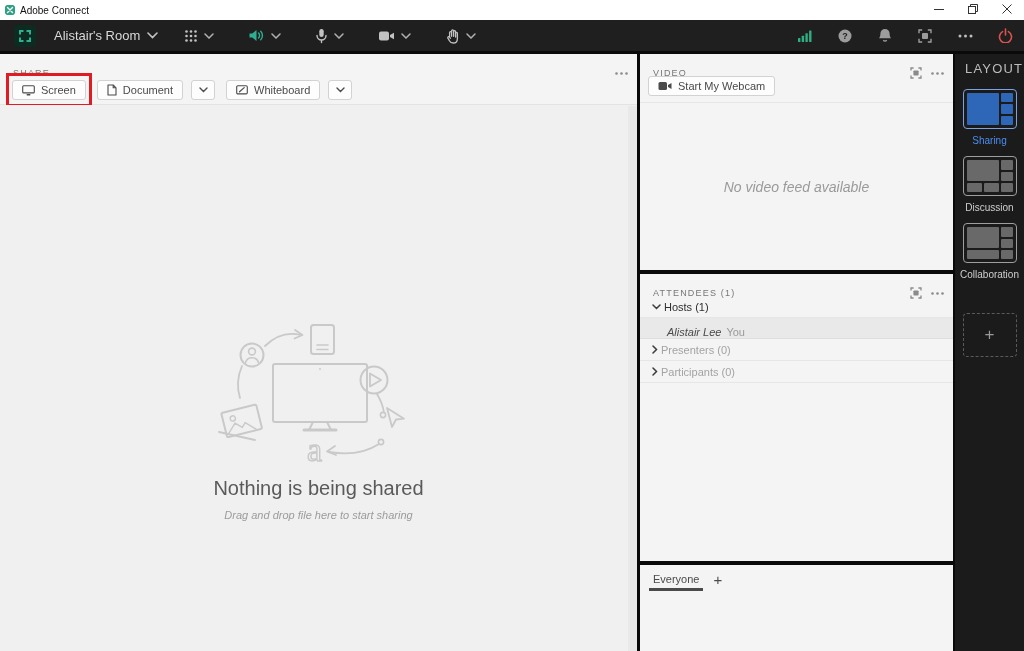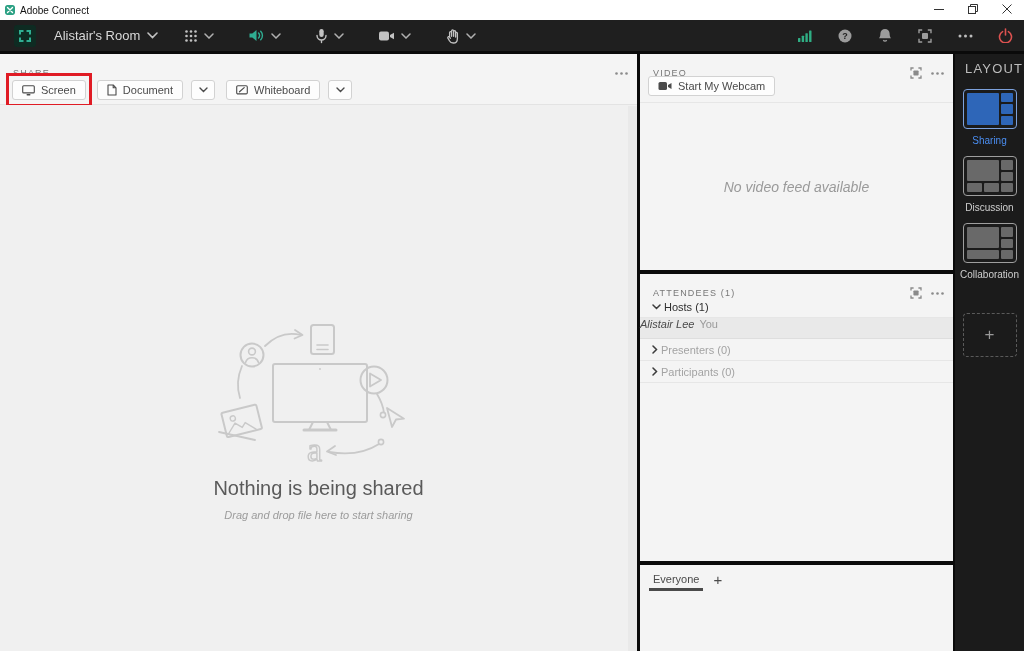--- a/index.html
+++ b/index.html
@@ -61,21 +61,21 @@
   .video-toolbar { height: 27px; display: flex; align-items: flex-start; padding-left: 8px;
     border-bottom: 1px solid #e6e6e6; flex: none; }
   .video-body { flex: 1; display: flex; align-items: center; justify-content: center; }
   .video-empty { font-size: 14px; font-style: italic; color: #9a9a9a; }
 
   .attendees-pod { height: 287px; margin-bottom: 4px; }
   .att-row { height: 22px; display: flex; align-items: center; gap: 3px; padding: 0 12px;
     border-bottom: 1px solid #e6e6e6; font-size: 11px; cursor: pointer; }
   .att-row.section { color: #2f2f2f; }
   .att-row.dim { color: #a3a3a3; }
-  .att-name-row { height: 21px; display: flex; align-items: flex-start; 
+  .att-name-row { height: 21px; display: flex; align-items: flex-end; padding-left: 27px;
     background: #e9e9e9; border-bottom: 1px solid #dedede; font-size: 11px; }
   .att-name { font-style: italic; color: #4a4a4a; }
   .att-you { color: #9a9a9a; margin-left: 5px; }
 
   .chat-pod { flex: 1; }
   .chat-tabs { height: 26px; display: flex; align-items: flex-end; padding-left: 13px;
     gap: 14px; }
   .chat-tab { font-size: 11px; color: #4a4a4a; padding-bottom: 6px; position: relative;
     cursor: pointer; }
   .chat-tab::after { content: ""; position: absolute; left: -4px; right: -4px; bottom: 0;

